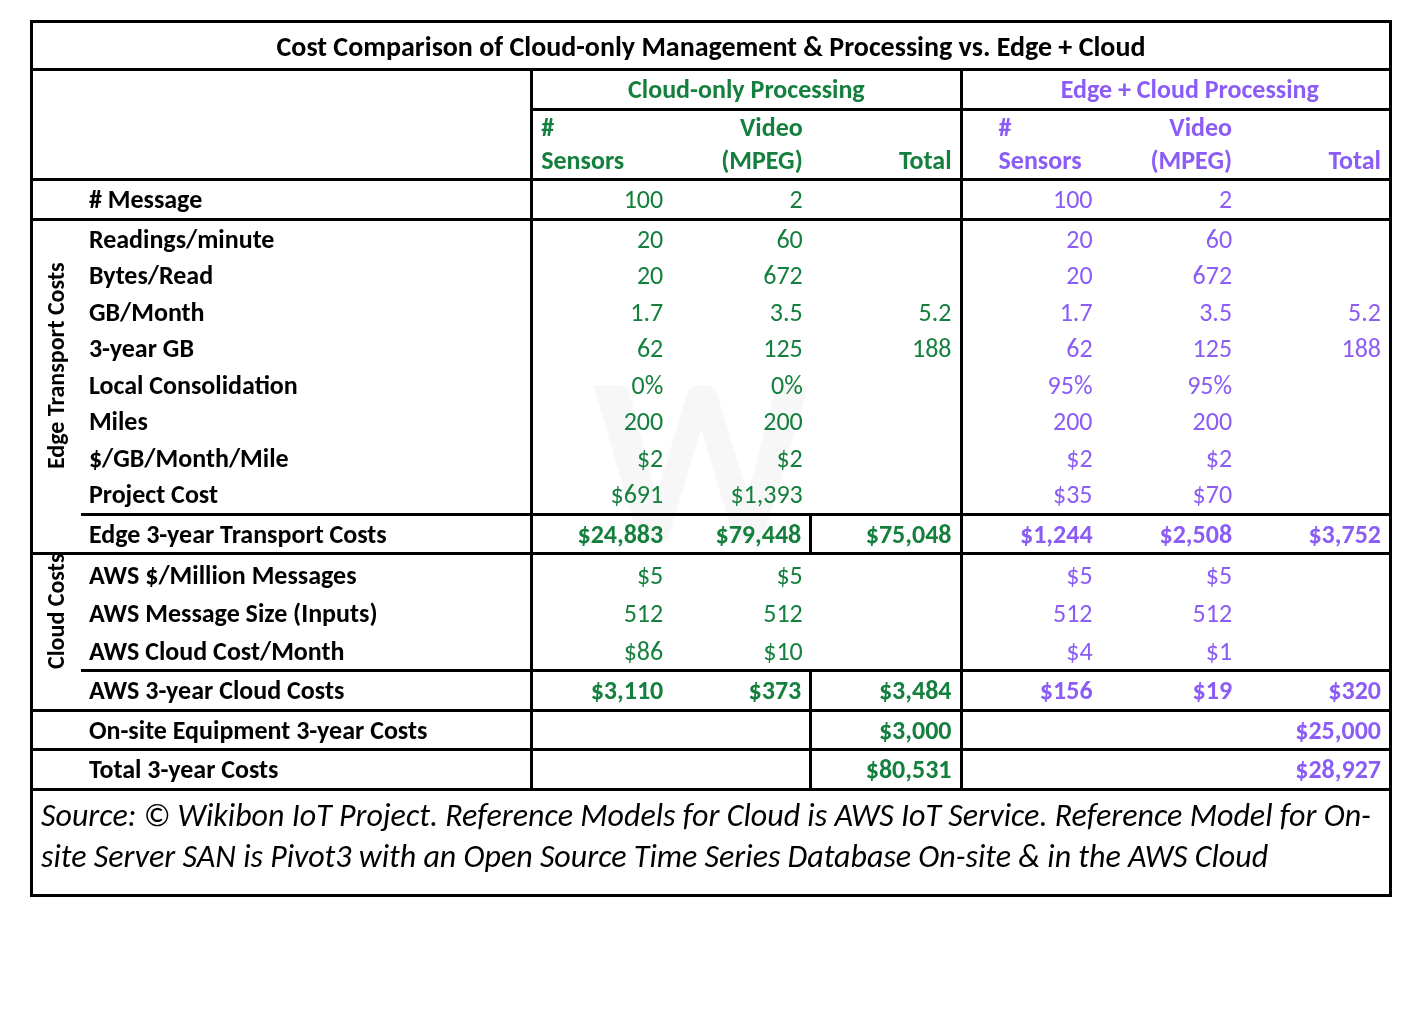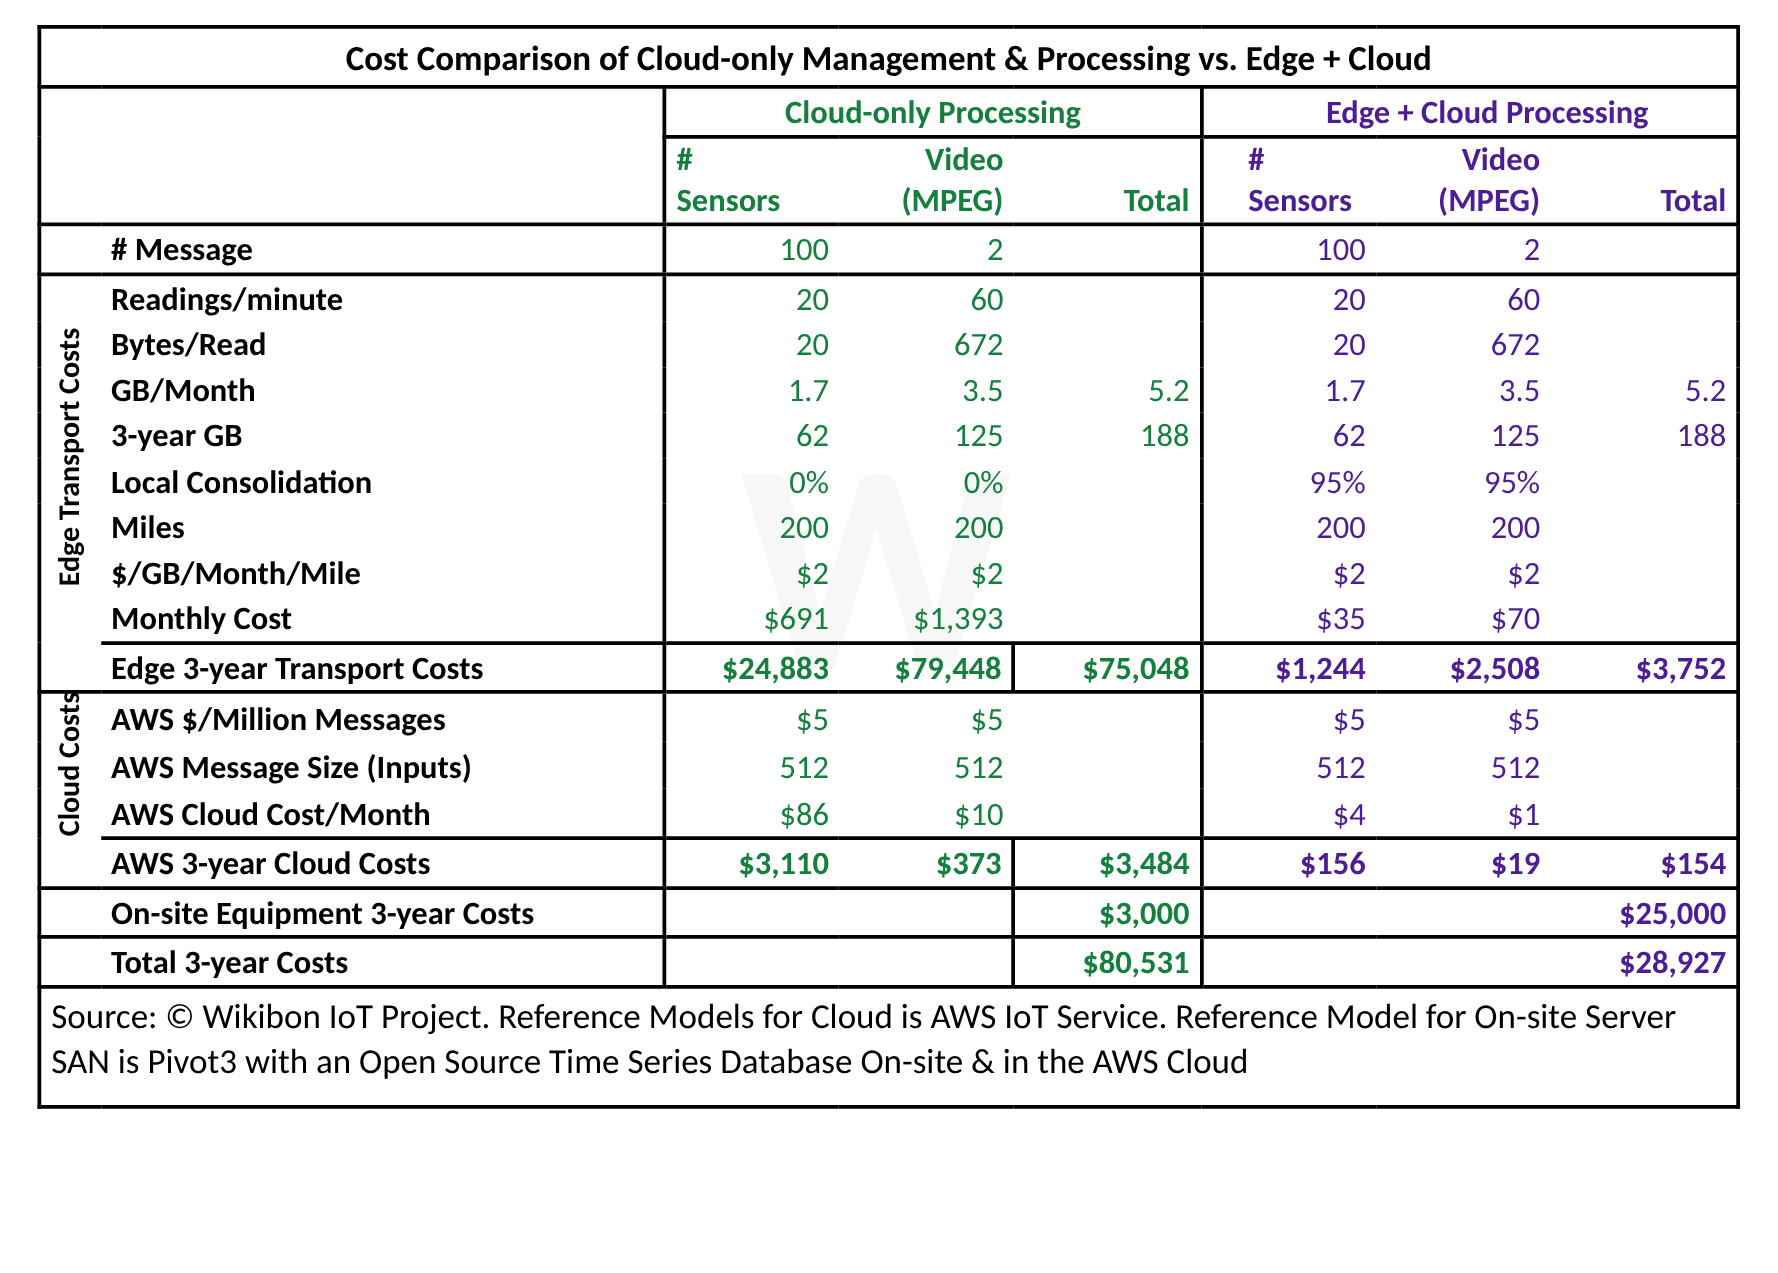--- a/index.html
+++ b/index.html
@@ -51,35 +51,36 @@
     border-top: 3px solid #000;
     border-left: 3px solid #000;
     border-right: 3px solid #000;
     padding: 6px 0 4px 0;
   }
   .bB { border-bottom: 3px solid #000; }
   .bL { border-left: 3px solid #000; }
   .bR { border-right: 3px solid #000; }
   .bold { font-weight: 700; }
   .red  { color: #15803d; }
-  .blue { color: #4c1d95; padding-left: 36px; }
+  .blue { color: #8b5cf6; padding-left: 36px; }
   .center { text-align: center; }
   .right  { text-align: right; }
   .left   { text-align: left; }
   .vlabel {
     writing-mode: vertical-rl;
     transform: rotate(180deg);
     text-align: center;
     font-weight: 700;
     font-size: 24px;
     vertical-align: middle;
     padding: 0 2px;
   }
   .footnote td {
-    font-size: 28px;
+    font-style: italic;
+    font-size: 32px;
     padding: 4px 8px 16px 8px;
     line-height: 1.3;
   }
   .subhdr td {
     line-height: 1.15;
     padding-top: 2px;
     padding-bottom: 2px;
   }
   col.side   { width: 46px; }
   col.label  { width: 420px; }
@@ -209,21 +210,21 @@
     <tr>
       <td class="bold">$/GB/Month/Mile</td>
       <td class="red right bL">$2</td>
       <td class="red right">$2</td>
       <td class="red right"></td>
       <td class="blue right bL">$2</td>
       <td class="blue right">$2</td>
       <td class="blue right bR"></td>
     </tr>
     <tr>
-      <td class="bold bB">Monthly Cost</td>
+      <td class="bold bB">Project Cost</td>
       <td class="red right bL bB">$691</td>
       <td class="red right bB">$1,393</td>
       <td class="red right bB"></td>
       <td class="blue right bL bB">$35</td>
       <td class="blue right bB">$70</td>
       <td class="blue right bR bB"></td>
     </tr>
 
     <tr>
       <td class="bL bB"></td>
@@ -266,21 +267,21 @@
     </tr>
 
     <tr>
       <td class="bL bB"></td>
       <td class="bold bB">AWS 3-year Cloud Costs</td>
       <td class="bold red right bL bB">$3,110</td>
       <td class="bold red right bB">$373</td>
       <td class="bold red right bL bB">$3,484</td>
       <td class="bold blue right bL bB">$156</td>
       <td class="bold blue right bB">$19</td>
-      <td class="bold blue right bR bB">$154</td>
+      <td class="bold blue right bR bB">$320</td>
     </tr>
 
     <tr>
       <td class="bL bB"></td>
       <td class="bold bB">On-site Equipment 3-year Costs</td>
       <td class="red right bL bB"></td>
       <td class="red right bB"></td>
       <td class="bold red right bL bB">$3,000</td>
       <td class="blue right bL bB"></td>
       <td class="blue right bB"></td>

